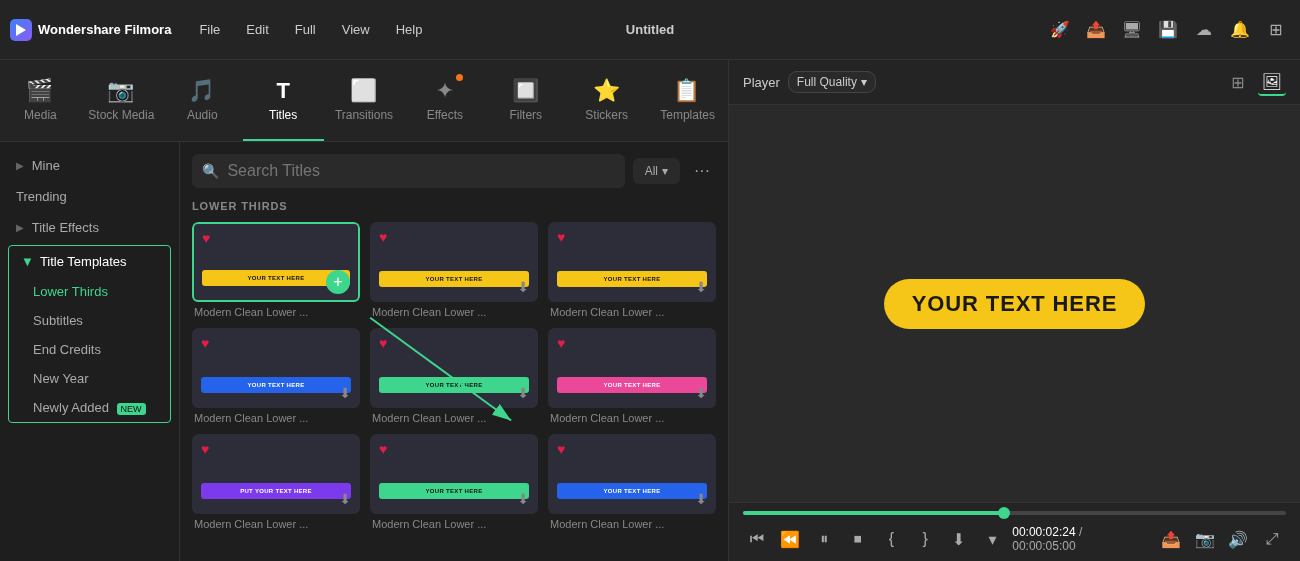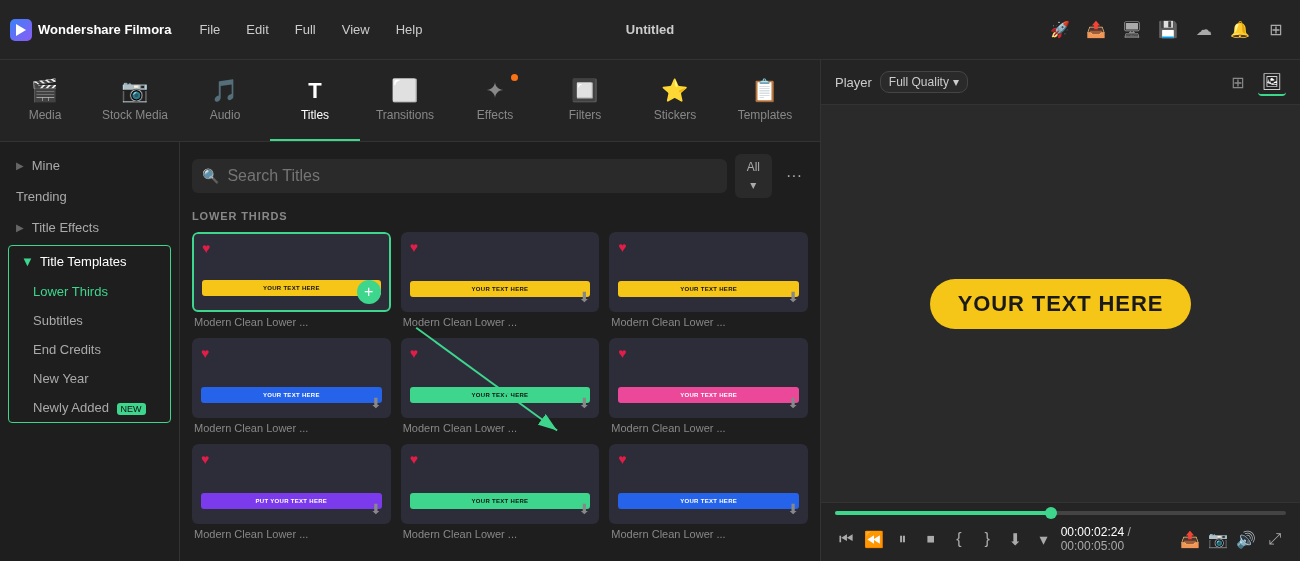--- a/index.html
+++ b/index.html
@@ -226,21 +226,20 @@
       background: #2a2a2a;
       border: none;
       color: #aaa;
       padding: 6px 12px;
       border-radius: 6px;
       cursor: pointer;
       font-size: 12px;
       display: flex;
       align-items: center;
       gap: 4px;
-      flex-direction: column;
     }
     .more-btn {
       background: none;
       border: none;
       color: #aaa;
       width: 28px;
       height: 28px;
       display: flex;
       align-items: center;
       justify-content: center;
@@ -345,21 +344,21 @@
     .arrow-overlay {
       position: absolute;
       top: 0; left: 0;
       width: 100%;
       height: 100%;
       pointer-events: none;
     }
 
     
     .player-panel {
-      width: 480px;
+      width: 572px;
       background: #1a1a1a;
       display: flex;
       flex-direction: column;
       border-left: 1px solid #333;
       flex-shrink: 0;
     }
     .player-header {
       display: flex;
       align-items: center;
       padding: 8px 14px;

